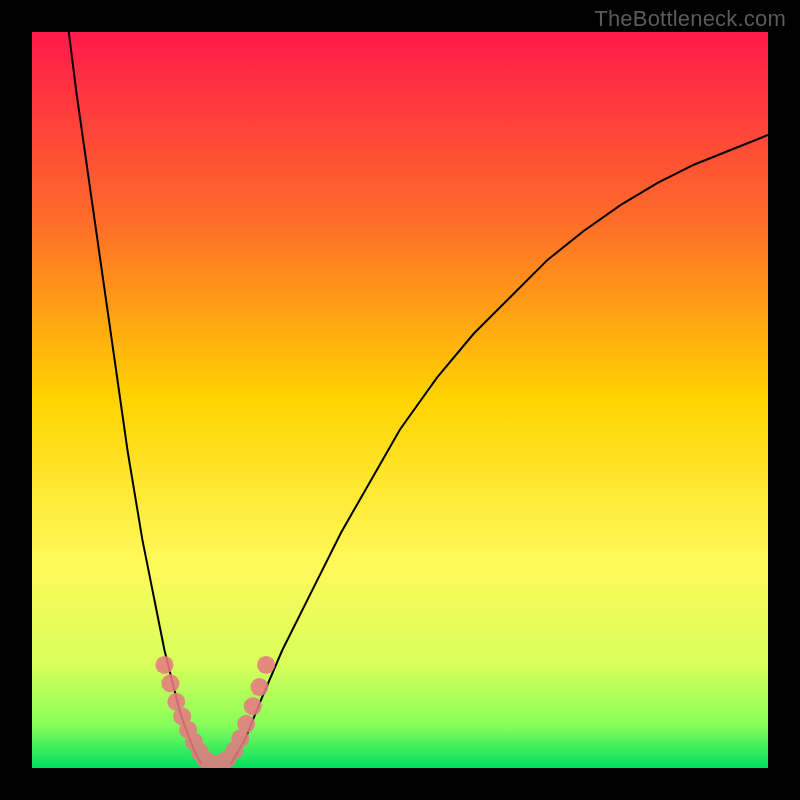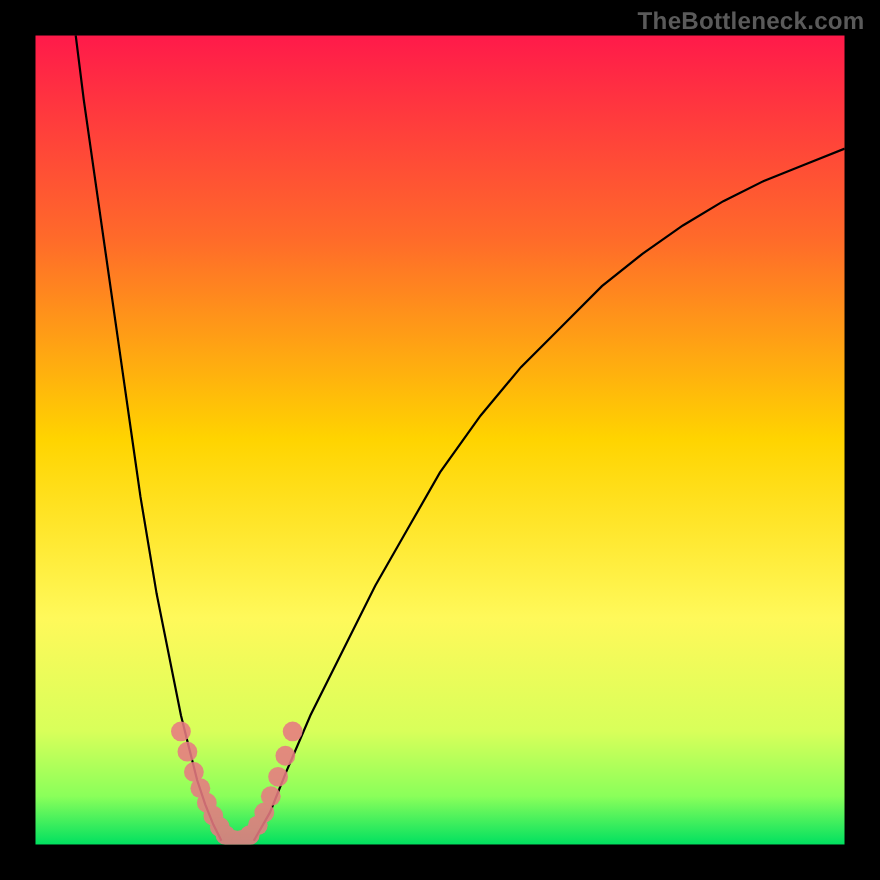--- a/index.html
+++ b/index.html
@@ -36,21 +36,21 @@
     width: 100%;
     height: 100%;
     display: block;
   }
   .watermark {
     position: absolute;
     top: 6px;
     right: 14px;
     font-family: Arial, Helvetica, sans-serif;
     font-size: 22px;
-    font-weight: 700;
+    font-weight: 400;
     color: #5a5a5a;
     letter-spacing: 0.2px;
   }
 </style>
 </head>
 <body>
 
 <div class="chart-wrap">
 
   <div class="watermark">TheBottleneck.com</div>

